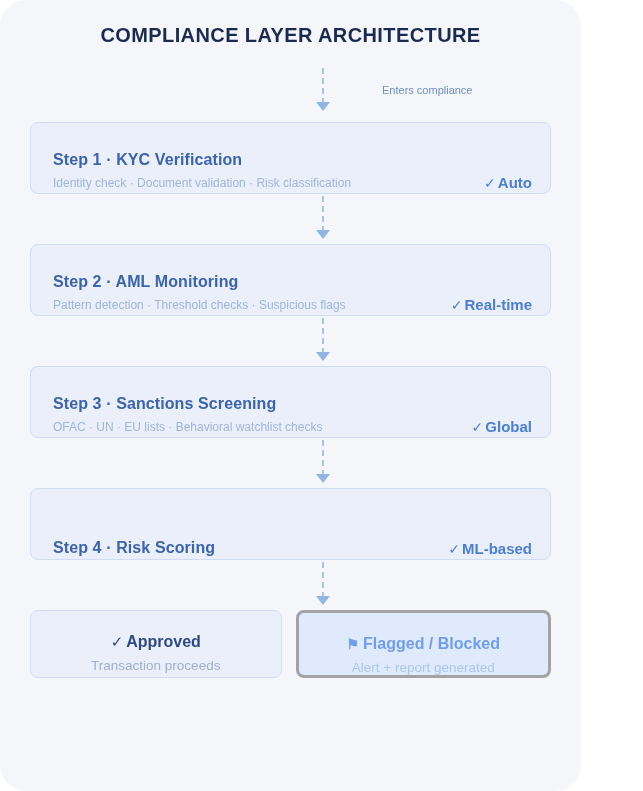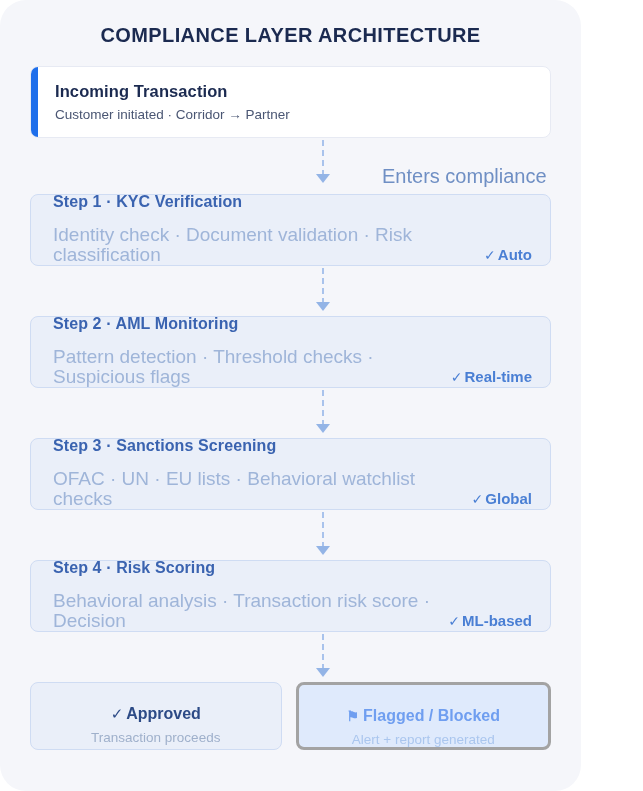--- a/index.html
+++ b/index.html
@@ -93,22 +93,22 @@
     top: 36px;
     width: 0;
     height: 0;
     border-left: 7px solid transparent;
     border-right: 7px solid transparent;
     border-top: 9px solid #93b4e6;
   }
   .conn-label {
     position: absolute;
     left: 352px;
-    top: 28px;
-    font-size: 20px;
+    top: 14px;
+    font-size: 11px;
     color: #6f8fc4;
     line-height: 20px;
   }
 
   
   .step-card {
     position: relative;
     display: flex;
     align-items: flex-end;
     box-sizing: border-box;
@@ -123,24 +123,24 @@
     min-width: 0;
   }
   .step-title {
     font-size: 16px;
     font-weight: bold;
     color: #3a63b0;
     line-height: 22px;
     letter-spacing: 0.1px;
   }
   .step-sub {
-    font-size: 19px;
+    font-size: 12px;
     color: #9fb5d9;
     line-height: 20px;
-    margin-top: 12px;
+    margin-top: 2px;
   }
   .step-badge {
     flex: 0 0 auto;
     font-size: 15px;
     font-weight: bold;
     color: #4a7fd4;
     white-space: nowrap;
     padding-left: 14px;
     line-height: 20px;
   }
@@ -197,25 +197,20 @@
 </style>
 </head>
 <body>
 
 <div class="page">
 
   <div class="title">COMPLIANCE LAYER ARCHITECTURE</div>
 
   <div class="flow">
 
-    <div class="intake-card">
-      <div class="intake-accent"></div>
-      <div class="intake-title">Incoming Transaction</div>
-      <div class="intake-sub">Customer initiated · Corridor → Partner</div>
-    </div>
 
     <div class="connector">
       <div class="conn-line"></div>
       <div class="conn-head"></div>
       <div class="conn-label">Enters compliance</div>
     </div>
 
     <div class="step-card">
       <div class="step-main">
         <div class="step-title">Step 1 · KYC Verification</div>
@@ -257,21 +252,20 @@
     </div>
 
     <div class="connector short">
       <div class="conn-line"></div>
       <div class="conn-head"></div>
     </div>
 
     <div class="step-card">
       <div class="step-main">
         <div class="step-title">Step 4 · Risk Scoring</div>
-        <div class="step-sub">Behavioral analysis · Transaction risk score · Decision</div>
       </div>
       <div class="step-badge">
         <span class="chk">✓</span><span>ML-based</span>
       </div>
     </div>
 
     <div class="connector short">
       <div class="conn-line"></div>
       <div class="conn-head"></div>
     </div>

